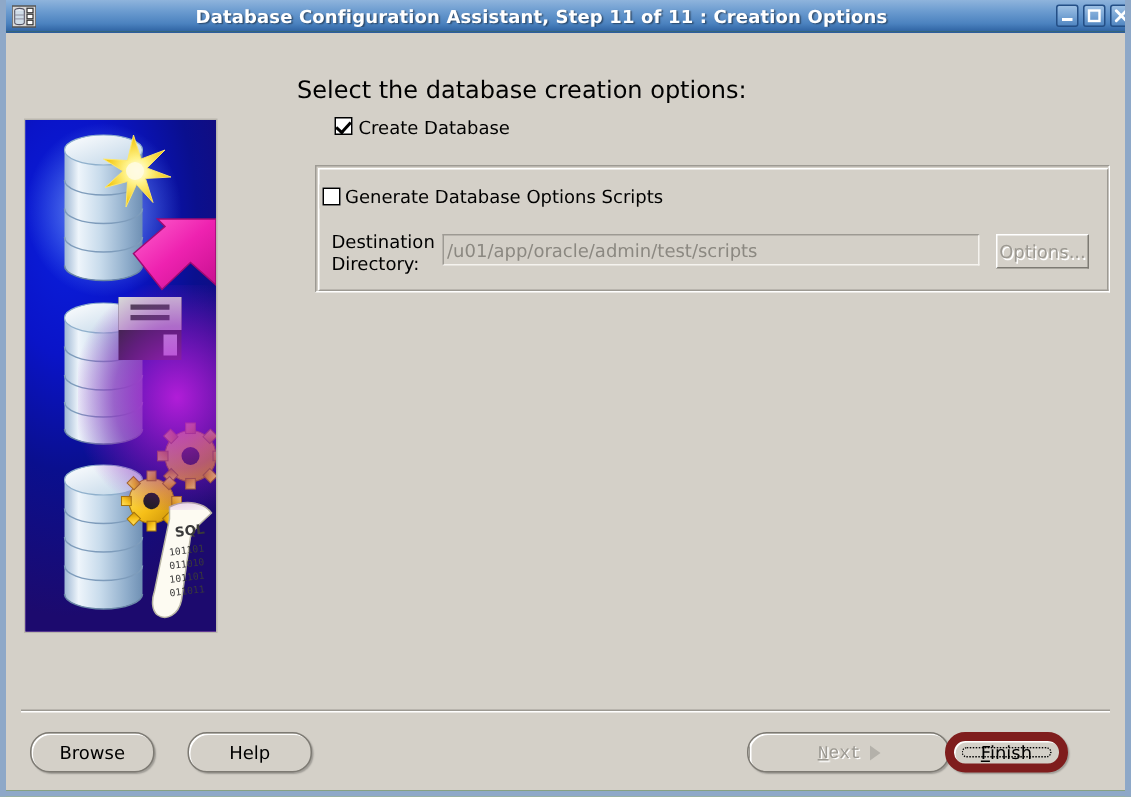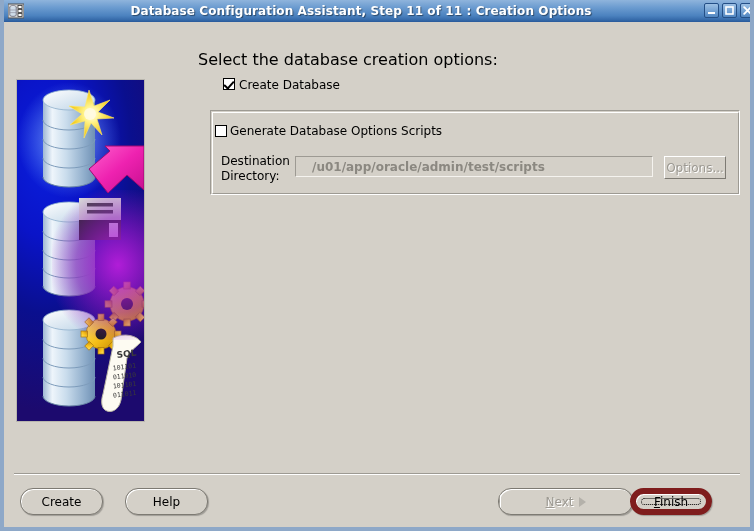--- a/index.html
+++ b/index.html
@@ -209,26 +209,25 @@
     top: 134px;
     width: 358px;
     height: 21px;
     background: #d4d0c8;
     border: 1px solid #9d9a93;
     border-right-color: #f5f3ef;
     border-bottom-color: #f5f3ef;
     box-sizing: border-box;
     display: flex;
     align-items: center;
-    padding-left: 16px;
+    padding-left: 2px;
     font-size: 12px;
     color: #8b8881;
     overflow: hidden;
     white-space: nowrap;
-    font-weight: bold;
   }
   .browse-btn {
     position: absolute;
     left: 660px;
     top: 134px;
     width: 62px;
     height: 23px;
     background: #d4d0c8;
     border: 1px solid #ffffff;
     border-right-color: #7d7a73;
@@ -289,21 +288,21 @@
   .nav-btn {
     flex: 1 1 50%;
     display: flex;
     align-items: center;
     justify-content: center;
     font-size: 12px;
     color: #000;
     gap: 6px;
     cursor: default;
   }
-  .nav-btn.disabled { color: #9c9992; text-shadow: 1px 1px 0 #ffffff; }
+  .nav-btn.disabled { color: #9c9992; text-shadow: 1px 1px 0 #ffffff; font-family: Liberation Mono, monospace; }
   .nav-sep {
     width: 1px;
     background: #9d9a93;
     box-shadow: 1px 0 0 #ffffff;
   }
   .arrow-l, .arrow-r {
     width: 0; height: 0;
     border-top: 5px solid transparent;
     border-bottom: 5px solid transparent;
   }
@@ -519,21 +518,21 @@
 
     <div class="dest-label">
       <div>Destination</div>
       <div>Directory:</div>
     </div>
     <div class="dest-field">/u01/app/oracle/admin/test/scripts</div>
     <div class="browse-btn">Options...</div>
 
     <div class="hrule"></div>
 
-    <div class="btn-round" id="cancel-button">Create</div>
+    <div class="btn-round" id="cancel-button">Browse</div>
     <div class="btn-round" id="help-button">Help</div>
 
     <div class="navgroup">
       <div class="nav-sep"></div>
       <div class="nav-btn disabled">
         <span><span class="mnem">N</span><span>ext</span></span>
         <span class="arrow-r"></span>
       </div>
     </div>
 

